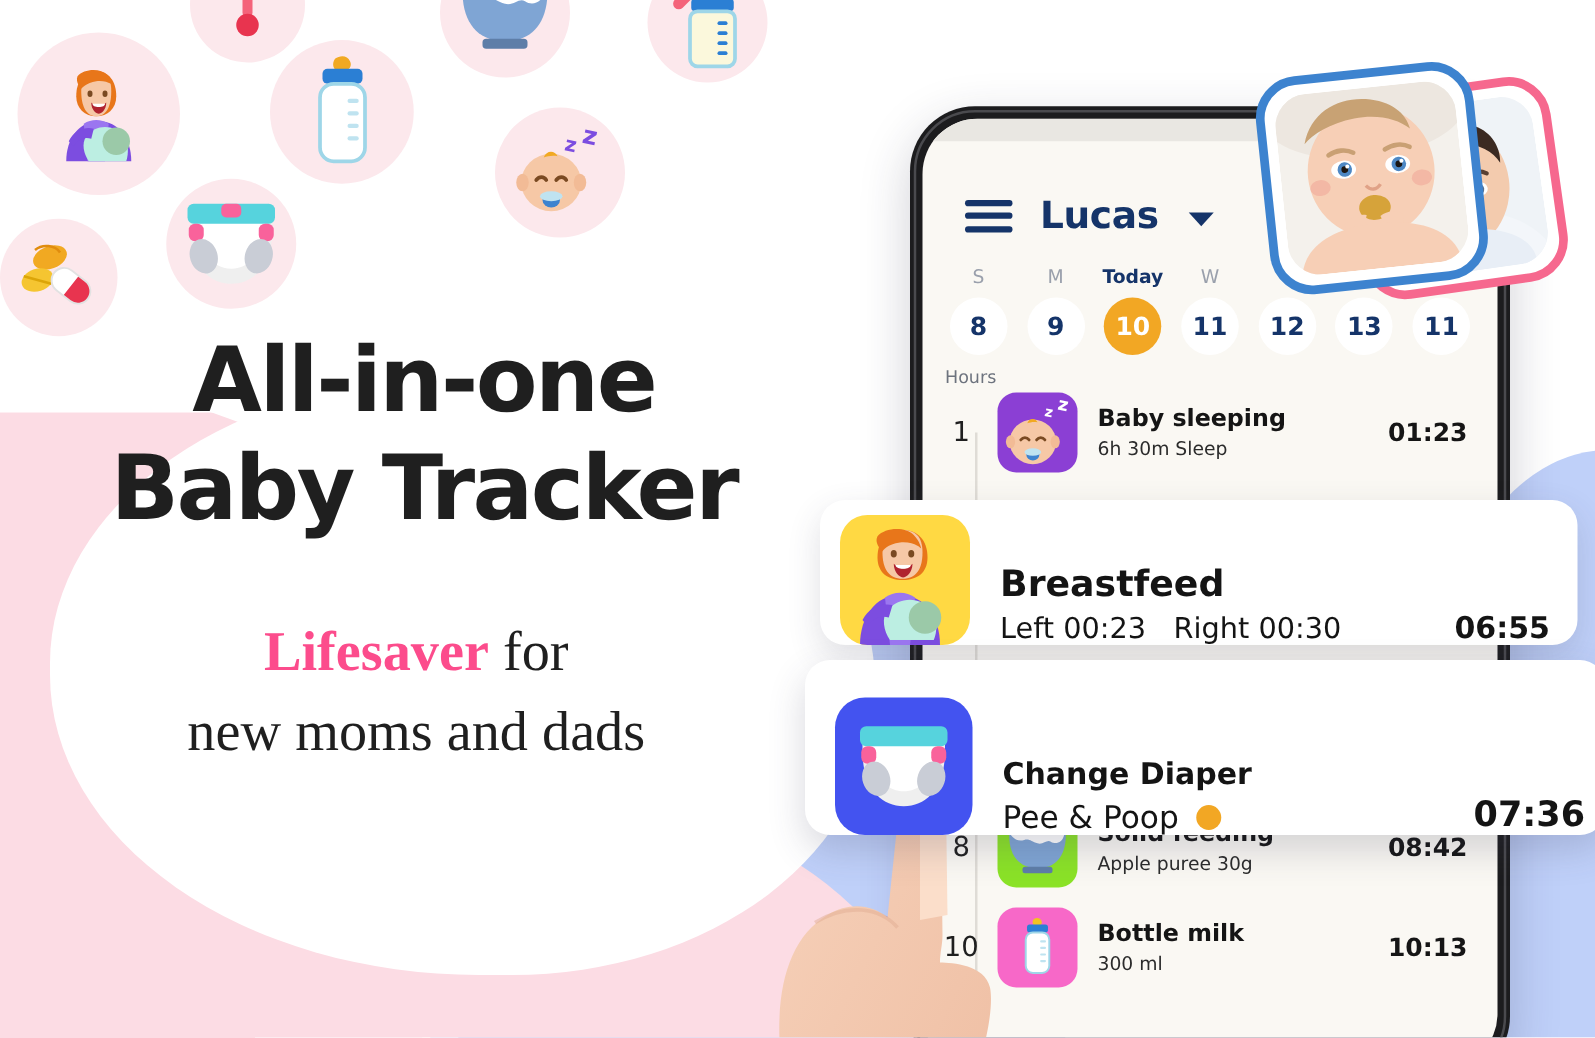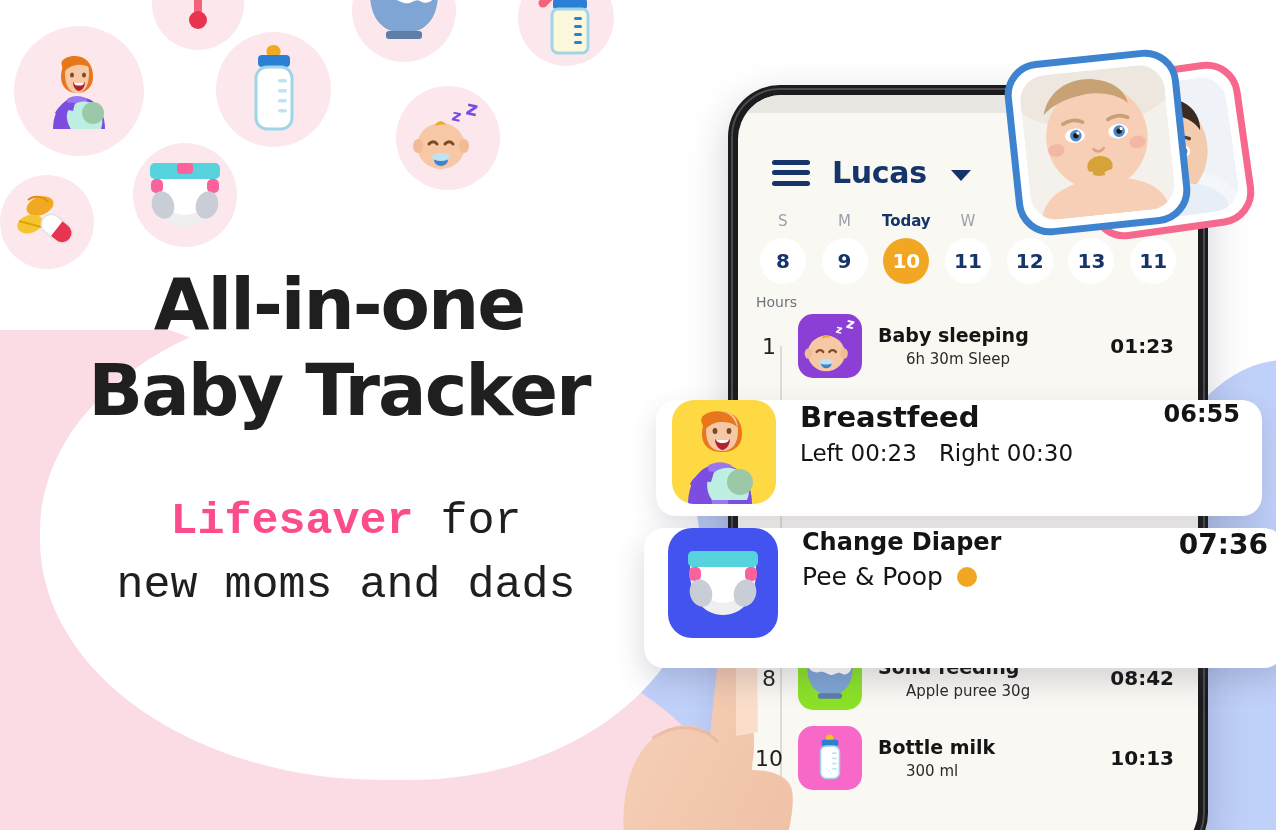--- a/index.html
+++ b/index.html
@@ -93,25 +93,25 @@
     font-weight: 700;
     font-size: 72px;
     line-height: 1.0;
     letter-spacing: -2px;
     color: #1F1F1F;
     padding-left: 12px;
   }
   .headline .line2 { margin-top: 14px; }
   .sub {
     position: absolute;
-    left: 13px; top: 490px;
+    left: 0; top: 490px;
     width: 666px;
     text-align: center;
     z-index: 30;
-    font-family: Liberation Mono, monospace;
+    font-family: Liberation Serif, serif;
     font-weight: 400;
     font-size: 45px;
     line-height: 1.42;
     color: #1F1F1F;
   }
   .sub .accent { color: #FC4C8C; font-weight: 700; }
   .sub .row2 { display:block; }
 
   
   .phone {
@@ -220,21 +220,21 @@
     overflow:hidden;
   }
   .entry-text { flex: 1; margin-left: 16px; }
   .entry-title {
     font-family: "DejaVu Sans", sans-serif;
     font-weight: 700; font-size: 19px; color: #151515;
     line-height: 1.2;
   }
   .entry-sub {
     font-family: "DejaVu Sans", sans-serif;
-    font-size: 15px; color: #2B2B2B; margin-top: 3px; margin-left: 28px;
+    font-size: 15px; color: #2B2B2B; margin-top: 3px;
   }
   .entry-time {
     font-family: "DejaVu Sans", sans-serif;
     font-weight: 700; font-size: 20px; color: #151515;
   }
 
   
   .photo {
     position: absolute;
     border-radius: 34px;
@@ -254,21 +254,21 @@
     border: 7px solid #3D83CF;
     z-index: 42;
     transform: rotate(-6deg);
   }
 
   
   .fcard {
     position: absolute;
     background: #ffffff;
     border-radius: 20px;
-    display: flex; align-items: flex-start;
+    display: flex; align-items: flex-end;
     z-index: 50;
   }
   .fcard-breastfeed {
     left: 656px; top: 400px;
     width: 606px; height: 116px;
     box-shadow: 0 10px 26px rgba(60,60,90,.16);
   }
   .fcard-diaper {
     left: 644px; top: 528px;
     width: 640px; height: 140px;

